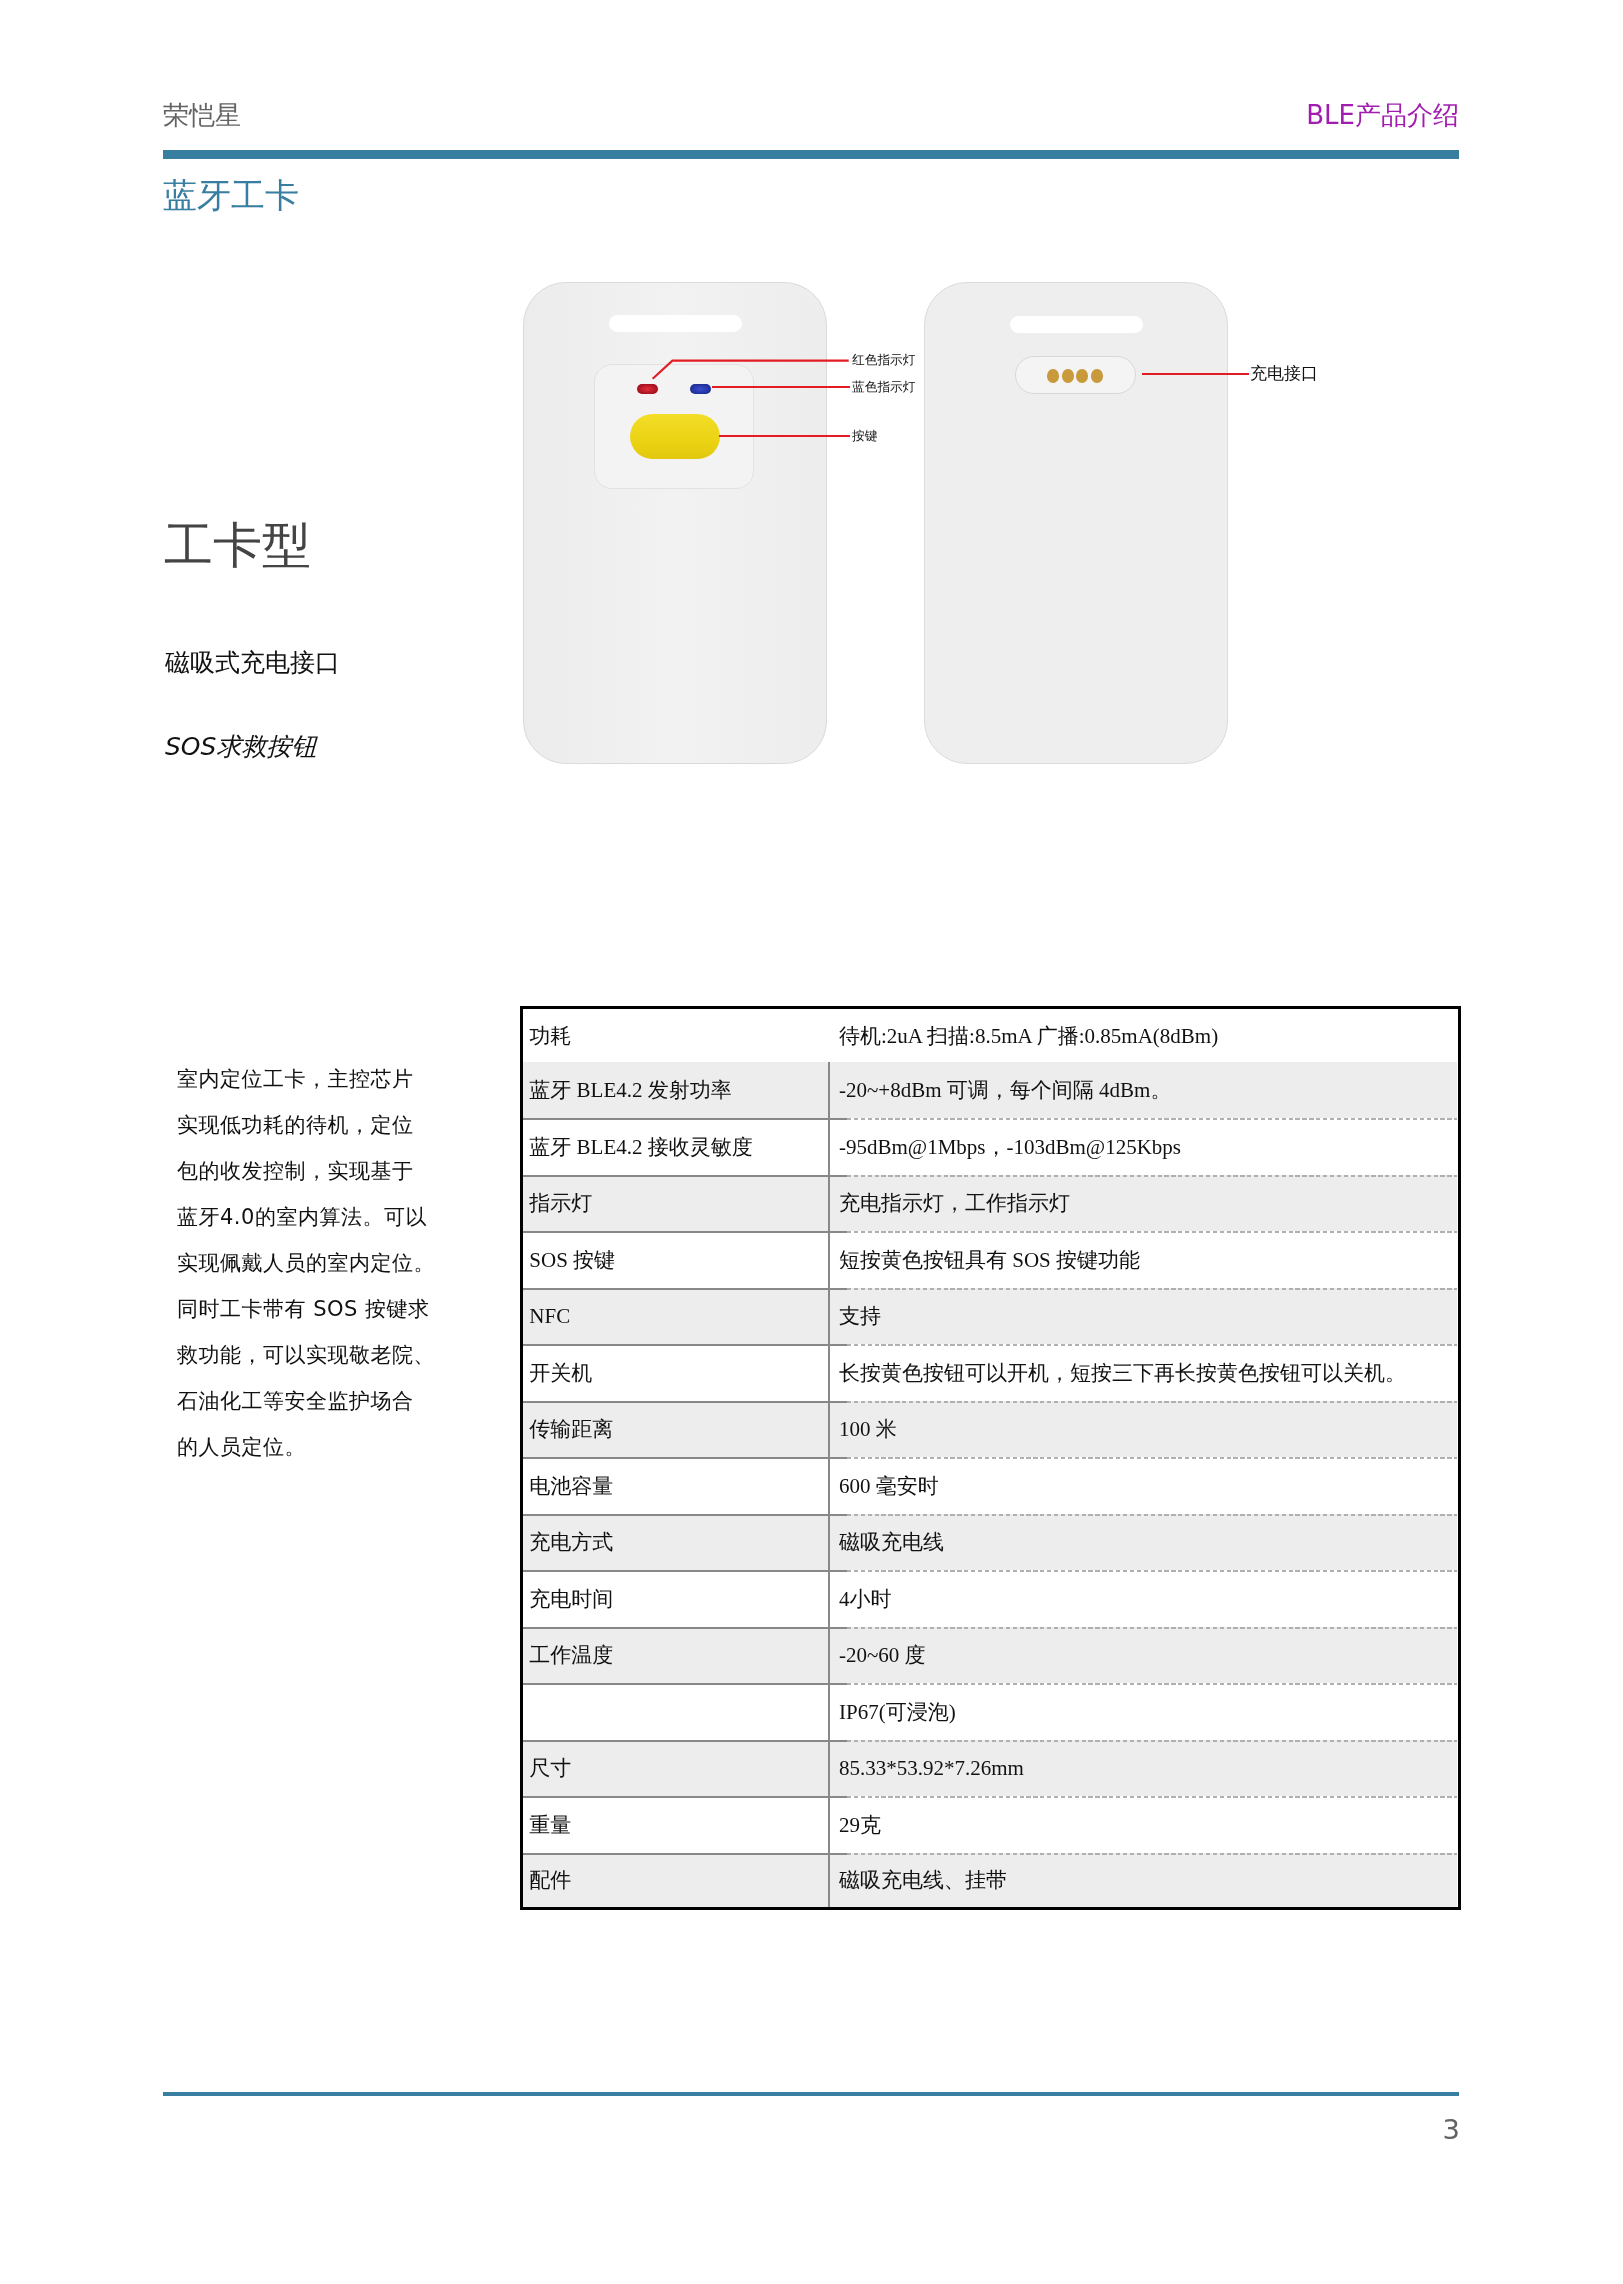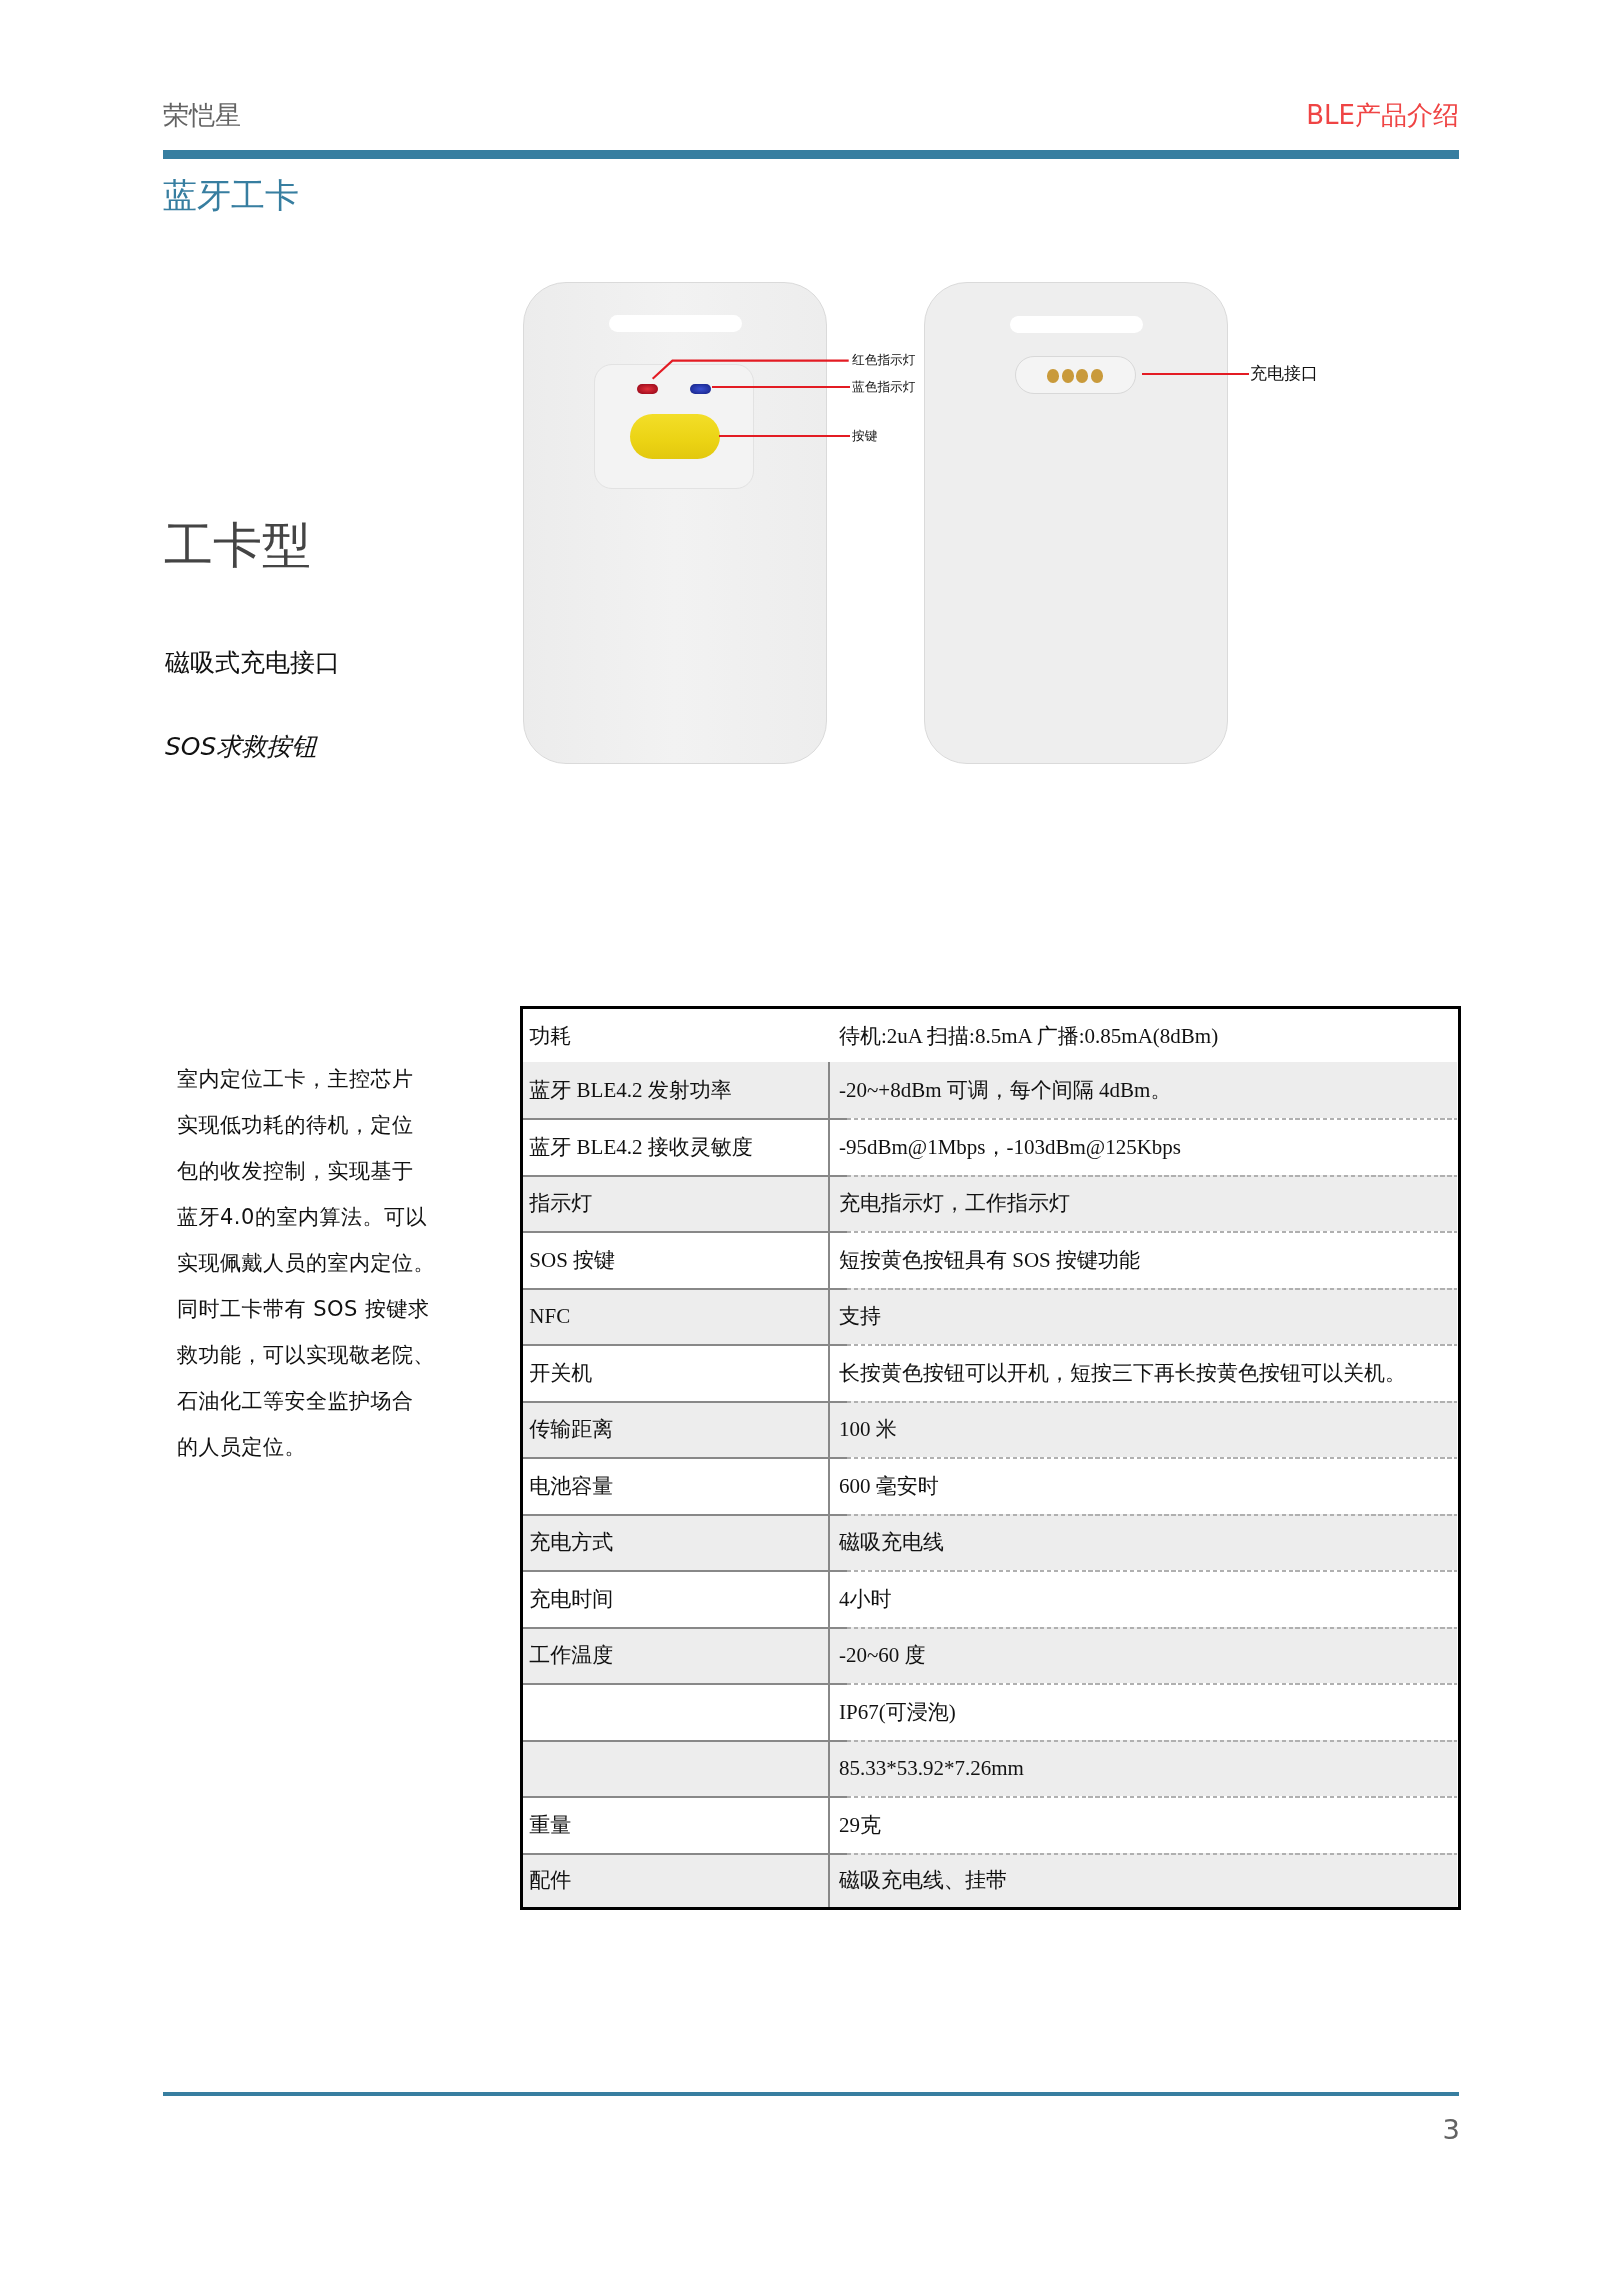--- a/index.html
+++ b/index.html
@@ -2,21 +2,21 @@
 <html style="font-size:8.4px"><head>
 <meta charset="utf-8">
 <style>
   html, body { margin: 0; padding: 0; background: #ffffff; }
   body { width: 1624px; height: 2284px; position: relative; overflow: hidden;
          font-family: "DejaVu Sans", "Liberation Sans", sans-serif; }
   .abs { position: absolute; }
 
   
   .hdr-left { left: 163px; top: 99px; font-size: 26px; color: #636363; line-height: 32px; white-space: nowrap; }
-  .hdr-right { right: 165px; top: 99px; font-size: 26px; color: #ef4444; line-height: 32px; white-space: nowrap; text-align: right; }
+  .hdr-right { right: 165px; top: 99px; font-size: 26px; color: #a21caf; line-height: 32px; white-space: nowrap; text-align: right; }
   .hdr-bar { left: 163px; top: 150px; width: 1296px; height: 9px; background: #377EA0; }
   .section-title { left: 163px; top: 174px; font-size: 34px; color: #377EA0; line-height: 42px; white-space: nowrap; }
 
   
   .type-title { left: 164px; top: 517px; font-size: 49px; color: #444444; line-height: 58px; white-space: nowrap; font-weight: 300; }
   .feature { left: 165px; font-size: 25px; color: #111111; line-height: 32px; white-space: nowrap; }
   .feature.f1 { top: 647px; }
   .feature.f2 { top: 731px; font-style: italic; }
 
   
@@ -193,20 +193,21 @@
       <div class="sep-dash"></div>
   </div>
   <div class="row" style="top:675px; height:56px;">
     <div class="divider"></div>
     <div class="v">IP67(可浸泡)</div>
     <div class="sep-solid"></div>
       <div class="sep-dash"></div>
   </div>
   <div class="row shade" style="top:731px; height:56px;">
     <div class="divider"></div>
+    <div class="k">尺寸</div>
     <div class="v">85.33*53.92*7.26mm</div>
     <div class="sep-solid"></div>
       <div class="sep-dash"></div>
   </div>
   <div class="row" style="top:788px; height:56px;">
     <div class="divider"></div>
     <div class="k">重量</div>
     <div class="v">29克</div>
     <div class="sep-solid"></div>
       <div class="sep-dash"></div>

